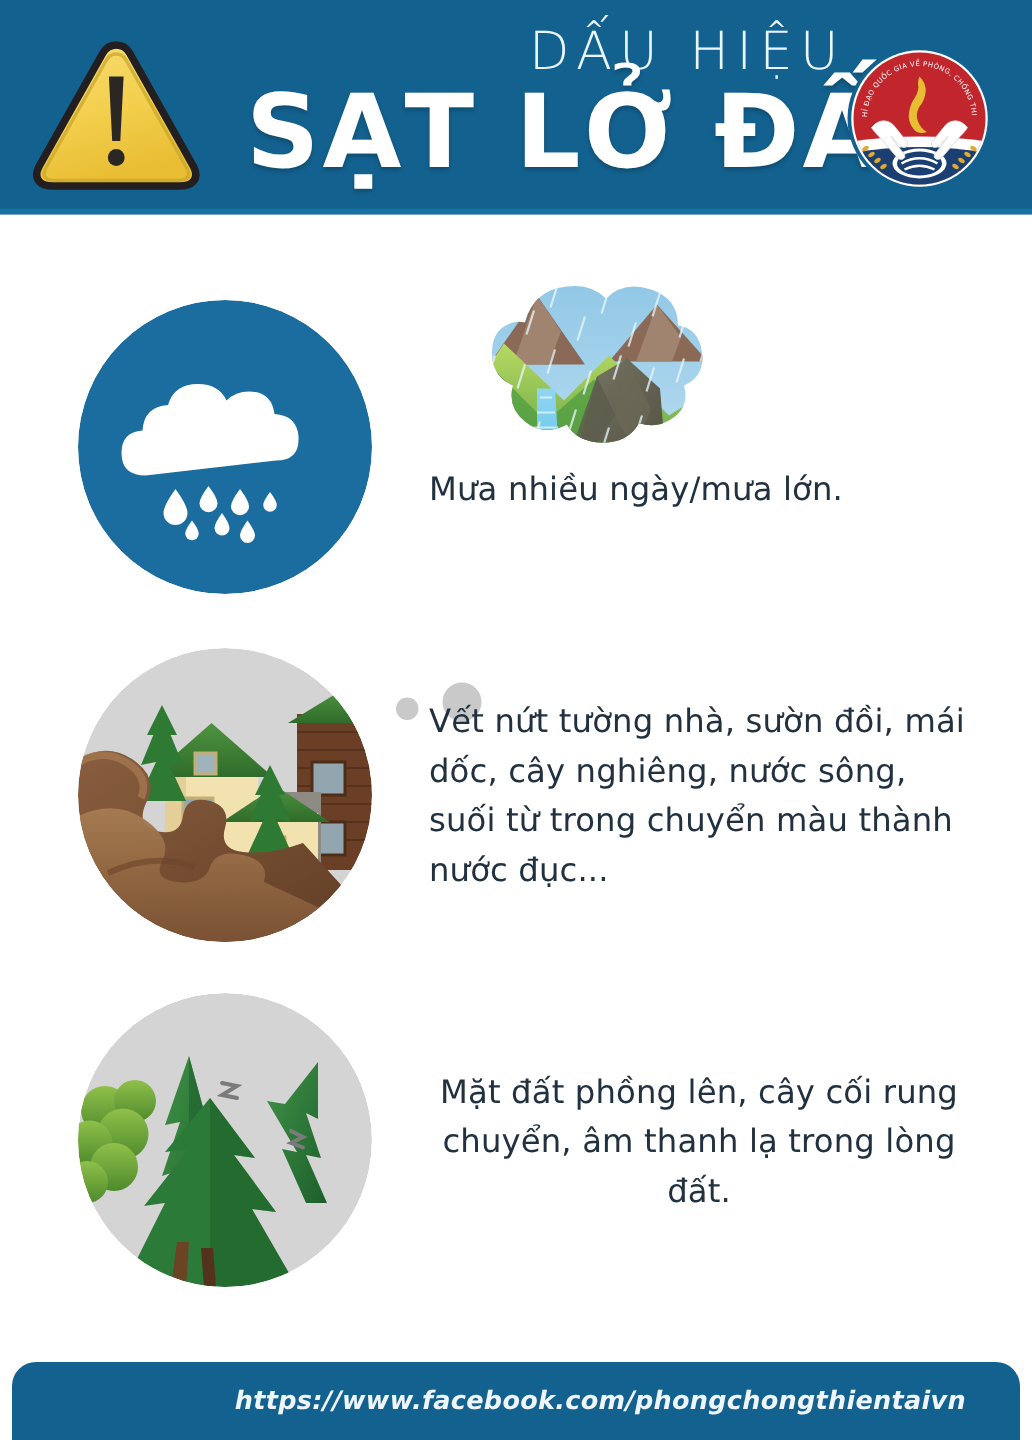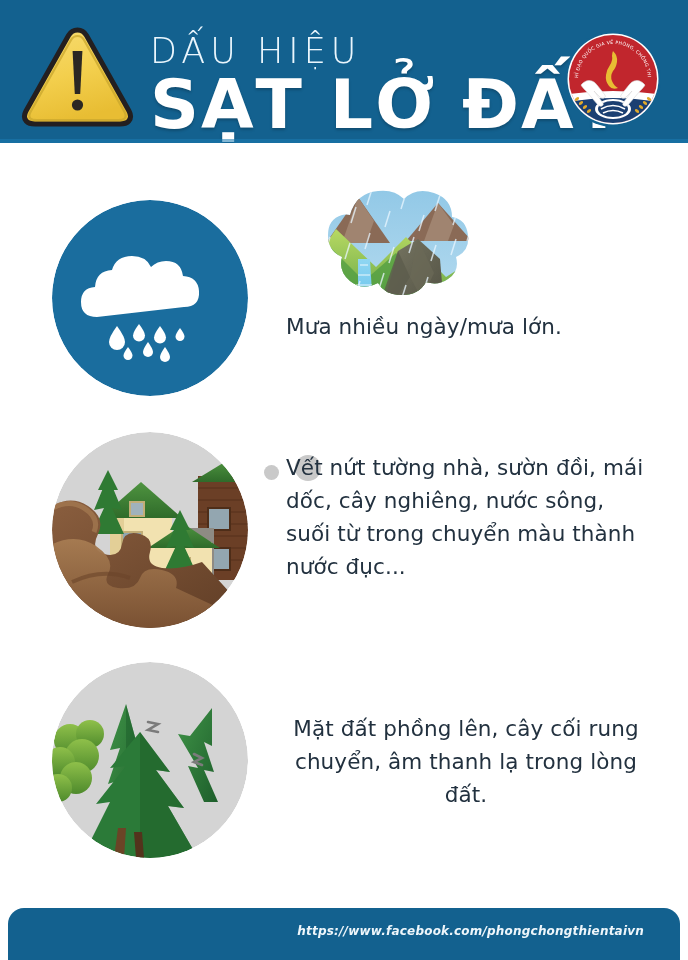--- a/index.html
+++ b/index.html
@@ -47,26 +47,25 @@
     position: absolute;
     left: 20px;
     top: 24px;
     width: 115px;
     height: 104px;
   }
   .warn-icon svg { display: block; }
 
   .title-block {
     position: absolute;
-    left: 150px;
+    left: 164px;
     top: 12px;
     width: 400px;
     height: 120px;
-    text-align: left;
-    margin-top: 16px;
+    text-align: right;
   }
   .title-line1 {
     font-size: 35px;
     letter-spacing: 5px;
     color: #eaf6fd;
     font-weight: 300;
     line-height: 46px;
     white-space: nowrap;
     font-family: "DejaVu Sans", sans-serif;
   }
@@ -122,21 +121,21 @@
     position: absolute;
     left: 286px;
     width: 360px;
     color: #22313f;
     font-size: 21.5px;
     line-height: 33px;
     font-family: "DejaVu Sans", sans-serif;
     letter-spacing: .1px;
   }
   .row-1 .row-text { top: 155px; }
-  .row-2 .row-text { top: 64px; }
+  .row-2 .row-text { top: 78px; }
   .row-3 .row-text { top: 95px; text-align: center; }
 
   
   .bubble {
     position: absolute;
     border-radius: 50%;
     background: #c9c9c9;
   }
   .bubble-small { left: 264px; top: 310px; width: 15px; height: 15px; }
   .bubble-big   { left: 295px; top: 300px; width: 26px; height: 26px; }
@@ -158,21 +157,21 @@
     width: 672px;
     height: 52px;
     background: #13618f;
     border-radius: 16px 16px 0 0;
   }
   .footer-url {
     position: absolute;
     right: 36px;
     top: 16px;
     color: #eef6fb;
-    font-size: 12px;
+    font-size: 17px;
     font-style: italic;
     font-weight: 600;
     letter-spacing: .2px;
     font-family: "DejaVu Sans", sans-serif;
     white-space: nowrap;
   }
 </style>
 </head>
 <body>
 

